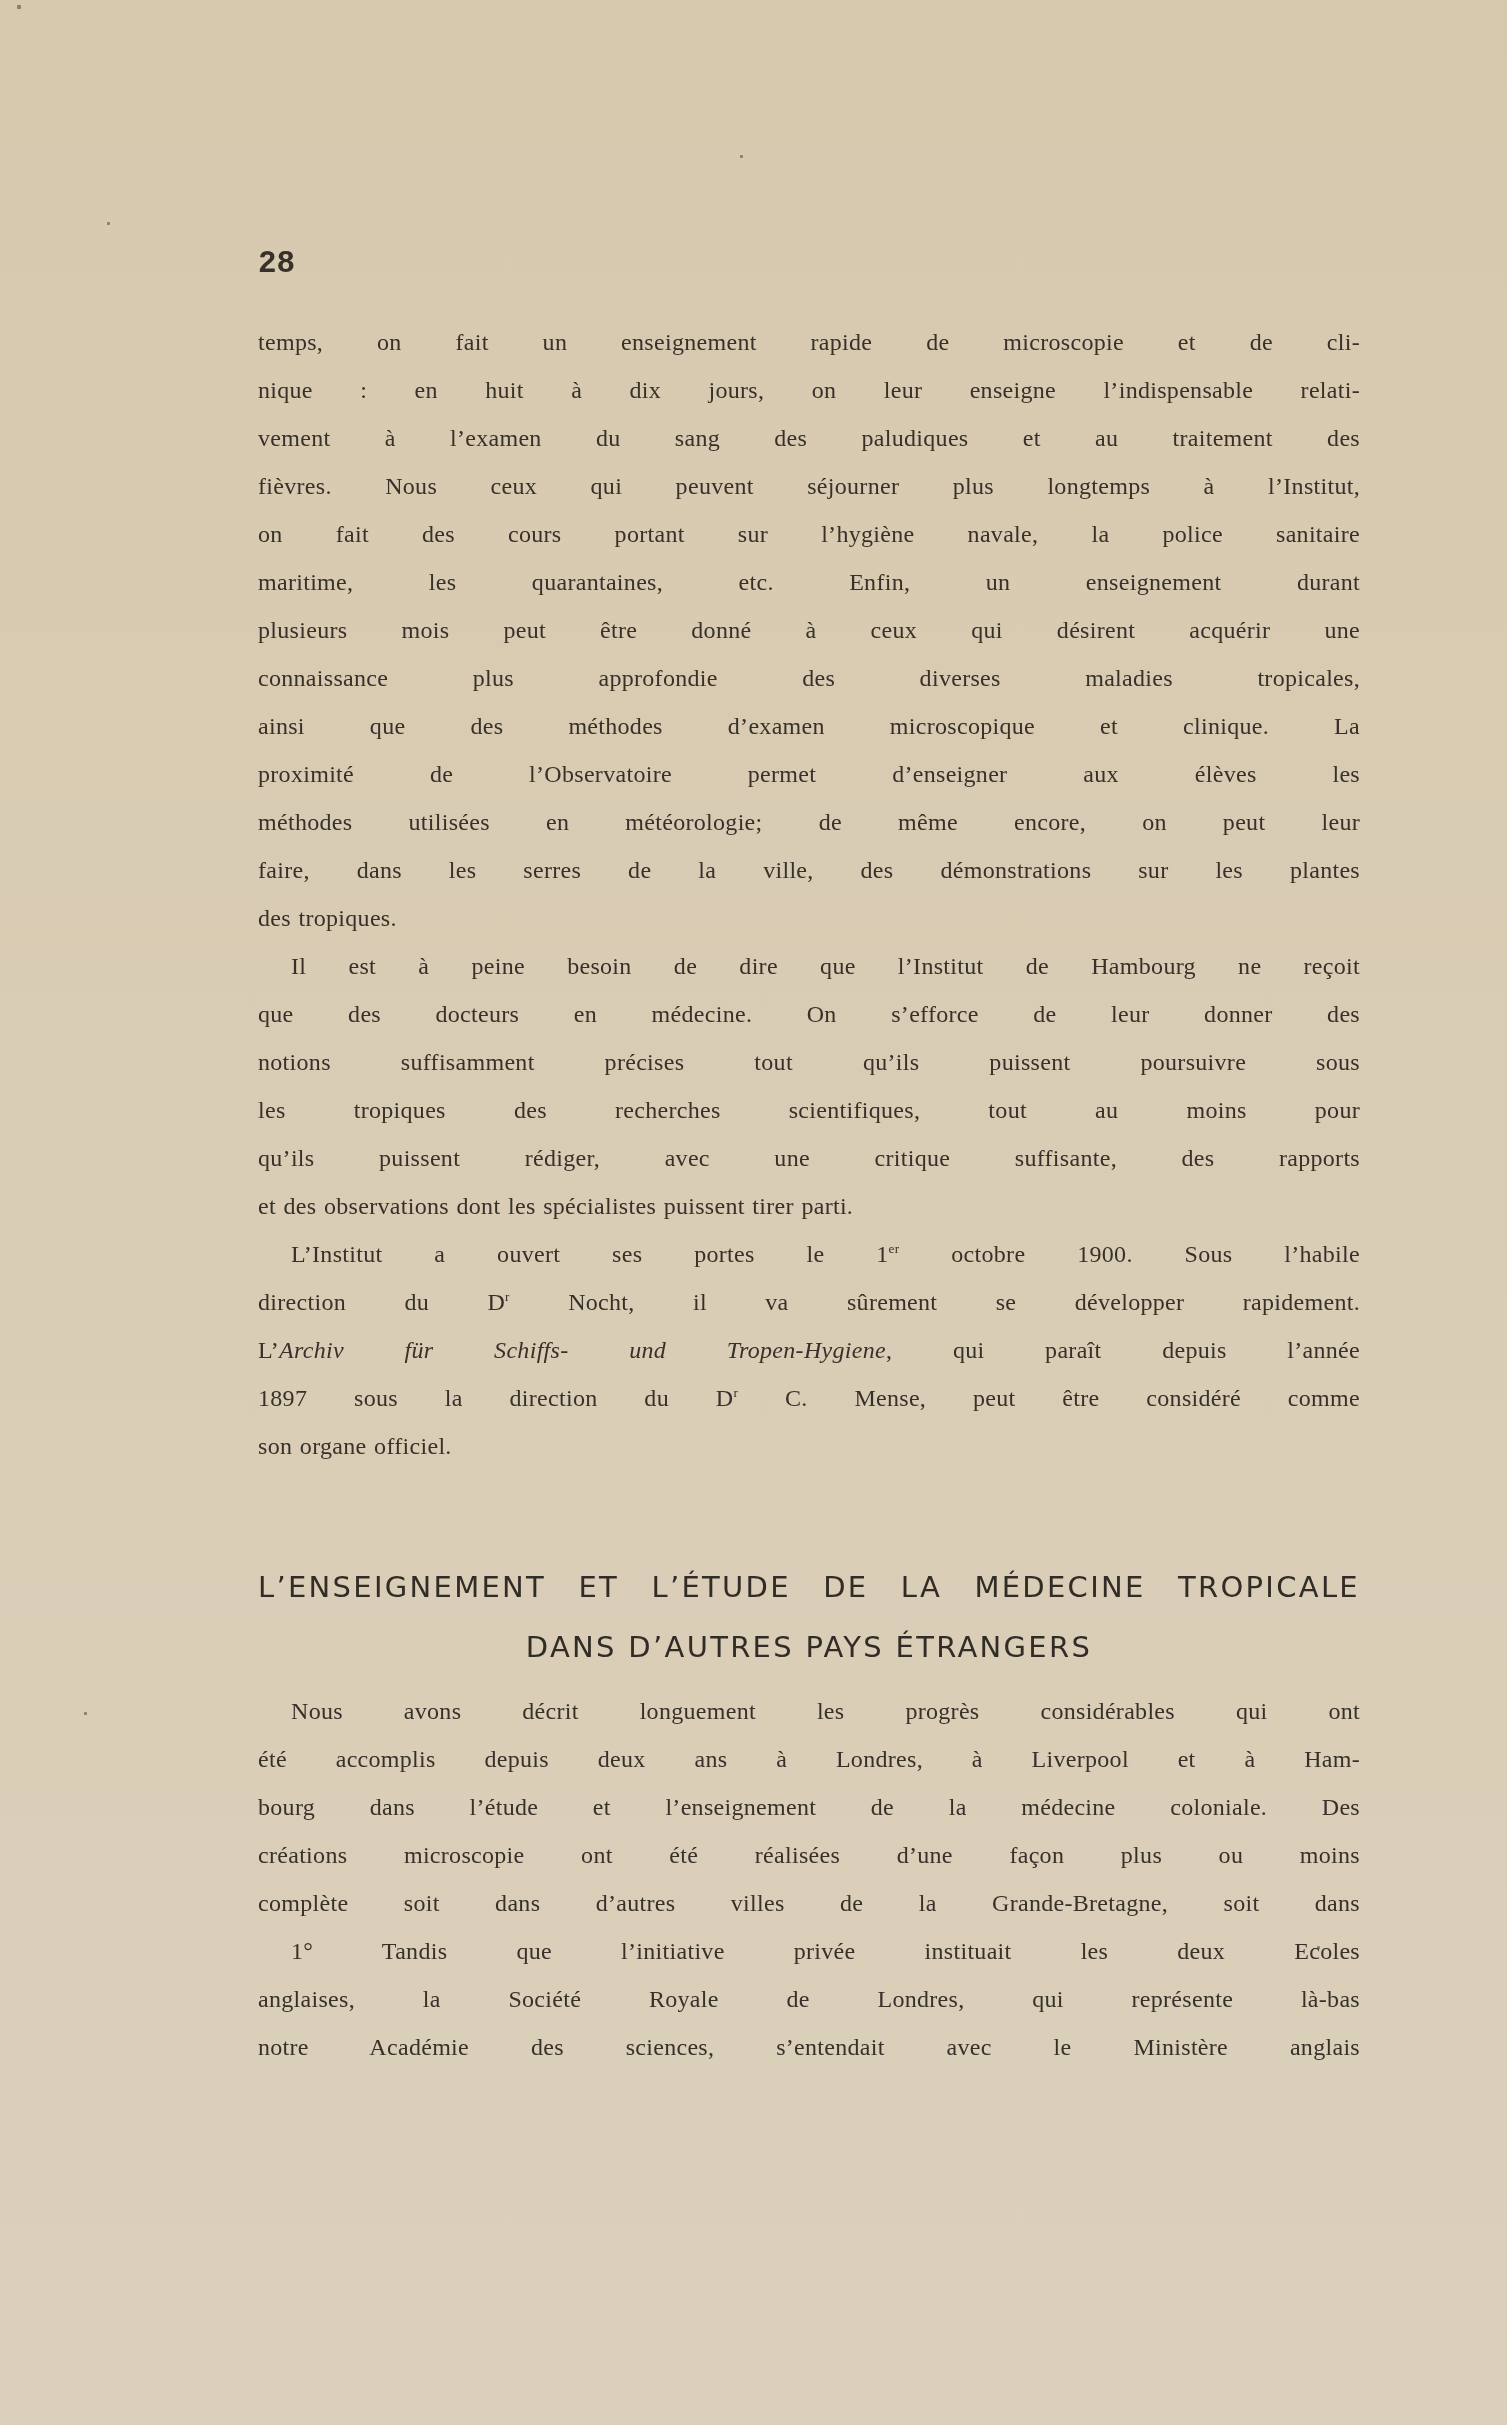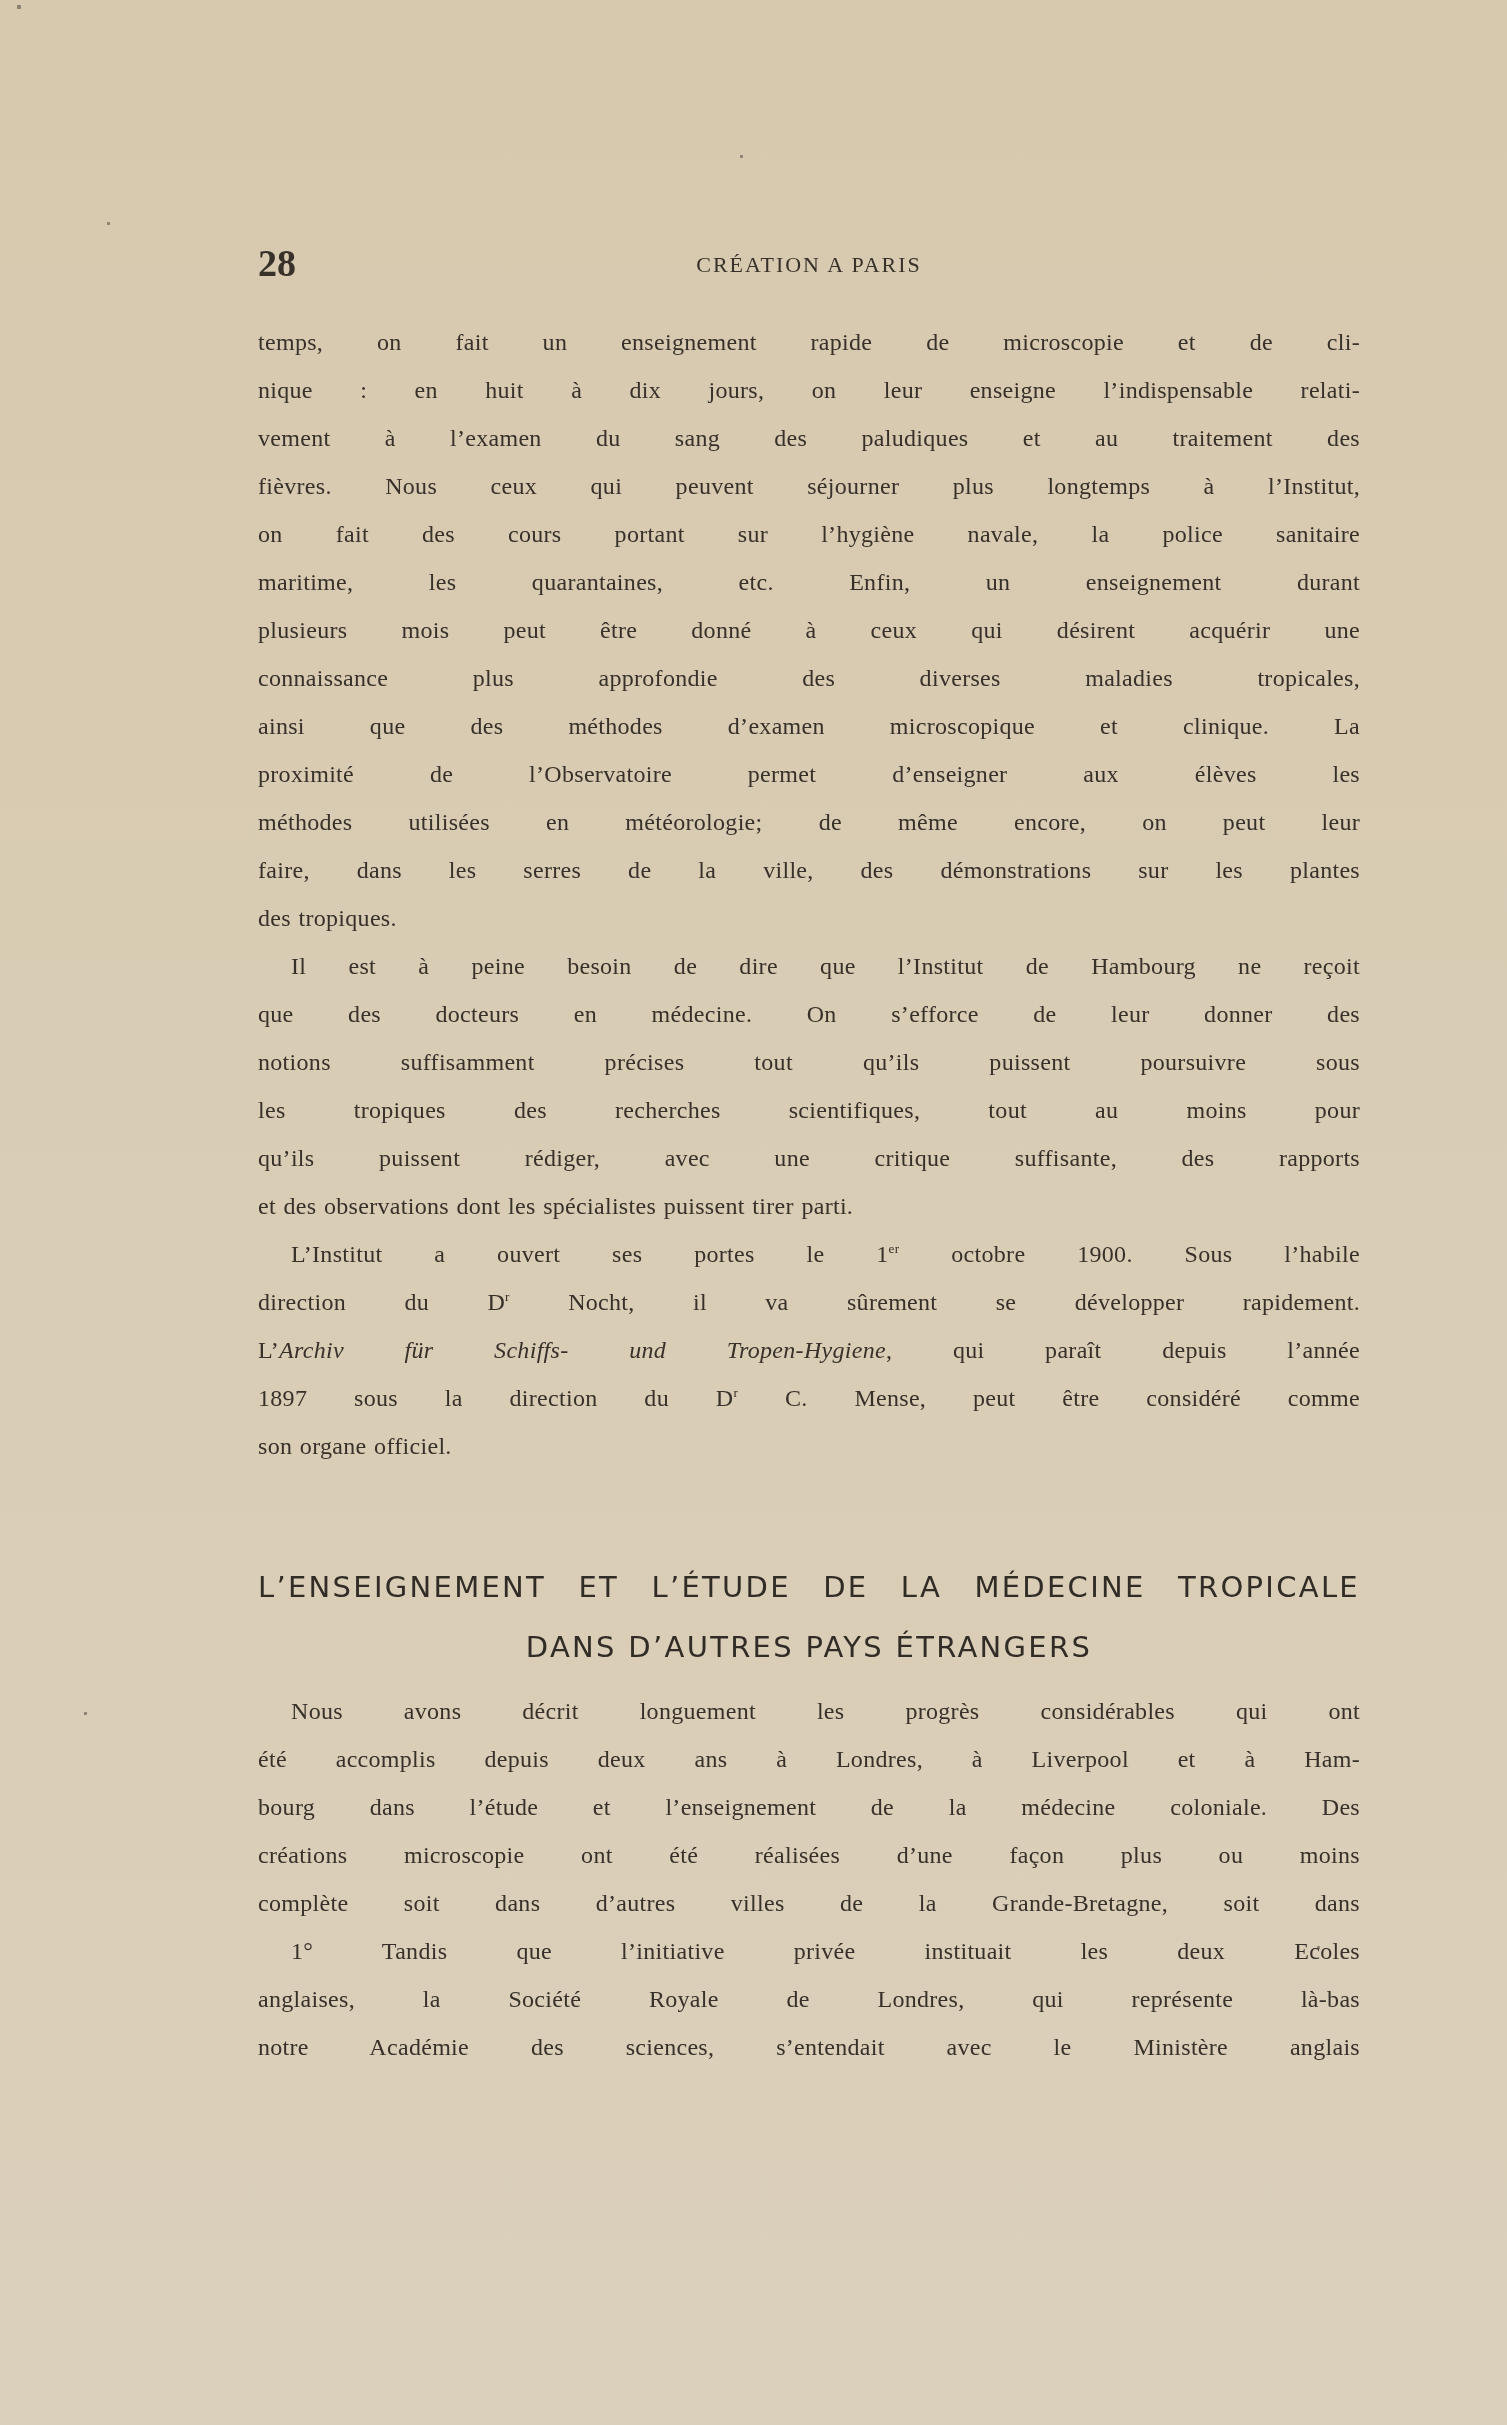--- a/index.html
+++ b/index.html
@@ -33,22 +33,22 @@
       position: absolute;
       top: 247px;
       left: 258px;
       width: 1102px;
       height: 33px;
     }
     .page-number {
       position: absolute;
       left: 0;
       top: 0;
-      font-family: Liberation Serif, serif;
-      font-size: 38px;
+      font-family: Liberation Mono, monospace;
+      font-size: 31px;
       font-weight: bold;
       line-height: 33px;
       text-align: right;
     }
     .running-title {
       position: absolute;
       left: 0;
       right: 0;
       top: 4px;
       text-align: center;
@@ -116,21 +116,20 @@
 <div class="page-bg"></div>
 
 <span class="speck" style="left:17.4px;top:5.4px;"></span>
 <span class="speck" style="left:107px;top:222px;"></span>
 <span class="speck" style="left:740px;top:155px;"></span>
 <span class="speck" style="left:84px;top:1712px;"></span>
 <span class="speck" style="left:1317px;top:1946px;"></span>
 
 <header class="running-head">
   <span class="page-number">28</span>
-  <span class="running-title">CRÉATION A PARIS</span>
 </header>
 
 <section class="text-block block-1">
   <span class="line">temps, on fait un enseignement rapide de microscopie et de cli-</span>
   <span class="line">nique : en huit à dix jours, on leur enseigne l’indispensable relati-</span>
   <span class="line">vement à l’examen du sang des paludiques et au traitement des</span>
   <span class="line">fièvres. Nous ceux qui peuvent séjourner plus longtemps à l’Institut,</span>
   <span class="line">on fait des cours portant sur l’hygiène navale, la police sanitaire</span>
   <span class="line">maritime, les quarantaines, etc. Enfin, un enseignement durant</span>
   <span class="line">plusieurs mois peut être donné à ceux qui désirent acquérir une</span>

